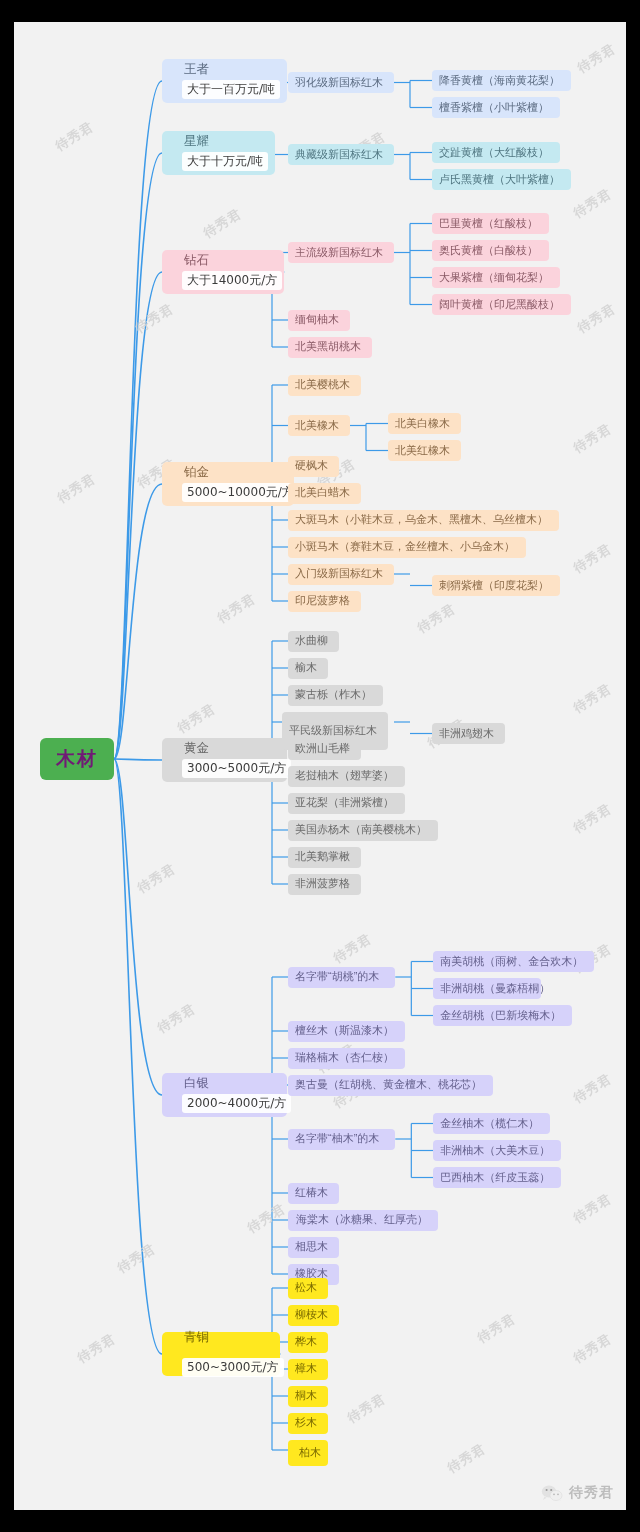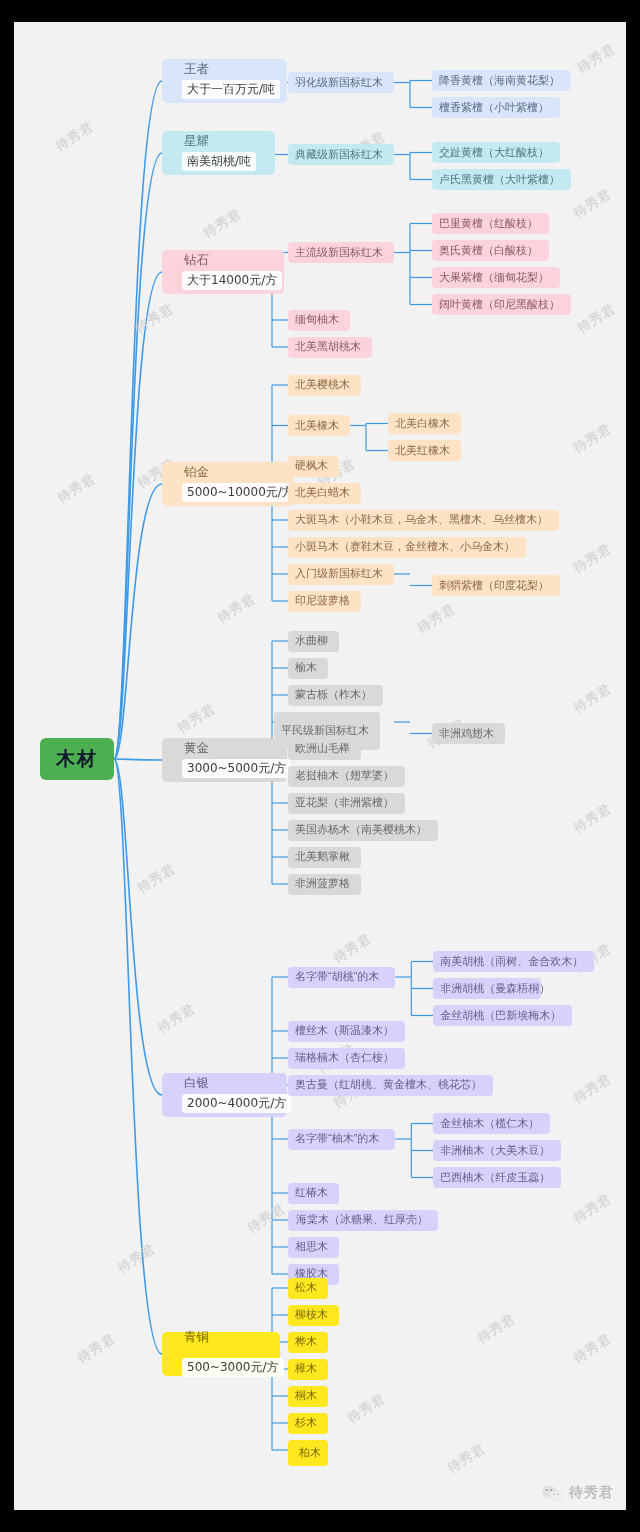--- a/index.html
+++ b/index.html
@@ -15,21 +15,21 @@
             pointer-events:none;}
 
   .wm{position:absolute;color:#d3d3d3;font-size:13px;white-space:nowrap;
       transform:rotate(-32deg);transform-origin:0 0;letter-spacing:1px;
       font-family:"DejaVu Sans",sans-serif;font-weight:700;opacity:.85;}
 
   .node{position:absolute;box-sizing:border-box;border-radius:5px;
         display:flex;flex-direction:column;justify-content:center;
         font-size:11px;color:#595959;white-space:nowrap;line-height:1.25;}
 
-  .root{background:#4caf50;color:#0f172a;font-size:19px;font-weight:700;
+  .root{background:#4caf50;color:#701a75;font-size:19px;font-weight:700;
         border-radius:6px;align-items:center;justify-content:center;
         letter-spacing:2px;}
 
   .lvl1{padding:5px 8px 6px 20px;font-size:12px;border-radius:5px;}
   .lvl1 .ttl{font-size:12.5px;margin-bottom:3px;padding-left:2px;}
   .lvl1 .price{background:rgba(255,255,255,.92);border-radius:3px;
                padding:2px 5px;font-size:12px;color:#3b3b3b;
                font-family:"DejaVu Sans",sans-serif;display:inline-block;}
 
   .leaf{padding:4px 7px;font-size:11px;border-radius:4px;
@@ -194,21 +194,21 @@
           <span>羽化级新国标红木</span>
         </div>
         <div class="node leaf c-king" style="left: 418px; top: 48px; width: 139px; height: 21px;">
           <span>降香黄檀（海南黄花梨）</span>
         </div>
         <div class="node leaf c-king" style="left: 418px; top: 75px; width: 128px; height: 21px;">
           <span>檀香紫檀（小叶紫檀）</span>
         </div>
         <div class="node lvl1 c-star" style="left: 148px; top: 109px; width: 112.72px; height: 44px;">
           <div class="ttl">星耀</div>
-     <div><span class="price">南美胡桃/吨</span></div>
+     <div><span class="price">大于十万元/吨</span></div>
         </div>
         <div class="node leaf c-star" style="left: 274px; top: 122px; width: 106px; height: 21px;">
           <span>典藏级新国标红木</span>
         </div>
         <div class="node leaf c-star" style="left: 418px; top: 120px; width: 128px; height: 21px;">
           <span>交趾黄檀（大红酸枝）</span>
         </div>
         <div class="node leaf c-star" style="left: 418px; top: 147px; width: 139px; height: 21px;">
           <span>卢氏黑黄檀（大叶紫檀）</span>
         </div>
@@ -280,21 +280,21 @@
         </div>
         <div class="node leaf c-gold" style="left: 274px; top: 608.5px; width: 51px; height: 21px;">
           <span>水曲柳</span>
         </div>
         <div class="node leaf c-gold" style="left: 274px; top: 635.5px; width: 40px; height: 21px;">
           <span>榆木</span>
         </div>
         <div class="node leaf c-gold" style="left: 274px; top: 662.5px; width: 95px; height: 21px;">
           <span>蒙古栎（柞木）</span>
         </div>
-        <div class="node leaf c-gold" style="left: 260px; top: 689.5px; width: 106px; height: 38px;">
+        <div class="node leaf c-gold" style="left: 268px; top: 689.5px; width: 106px; height: 38px;">
           <span>平民级新国标红木</span>
         </div>
         <div class="node leaf c-gold" style="left: 418px; top: 701px; width: 73px; height: 21px;">
           <span>非洲鸡翅木</span>
         </div>
         <div class="node leaf c-gold" style="left: 274px; top: 716.5px; width: 73px; height: 21px;">
           <span>欧洲山毛榉</span>
         </div>
         <div class="node leaf c-gold" style="left: 274px; top: 743.5px; width: 117px; height: 21px;">
           <span>老挝柚木（翅苹婆）</span>

